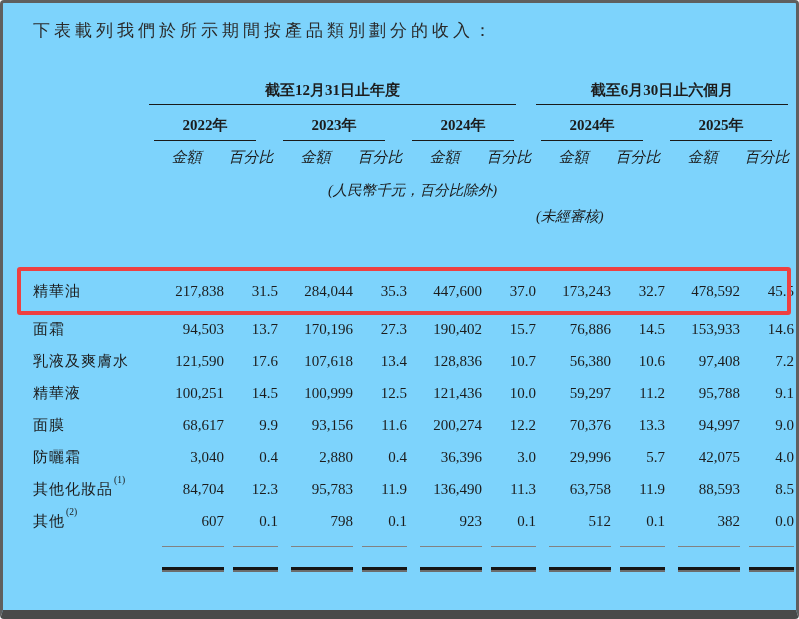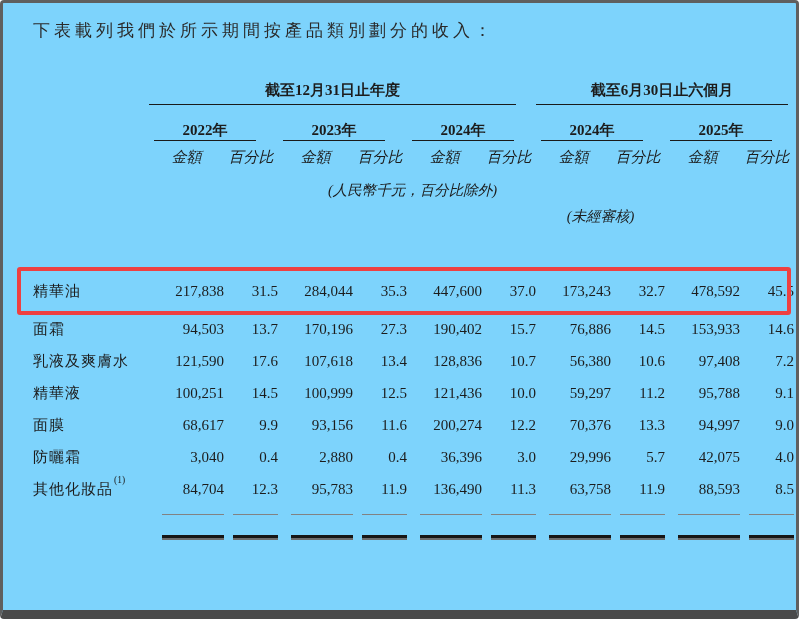--- a/index.html
+++ b/index.html
@@ -51,20 +51,21 @@
     border-bottom: 1.5px solid #1a1a1a;
   }
   .grp-annual .grp-t { margin: 0 20px 0 0; }
   .grp-interim .grp-t { margin: 0 6px 0 0; }
 
   tr.year-row { height: 36px; }
   tr.year-row td { vertical-align: bottom; }
   .yr-t {
     text-align: center;
     font-weight: bold;
+    padding-bottom: 5px;
     border-bottom: 1.5px solid #1a1a1a;
     margin: 0 22px 0 5px;
   }
 
   tr.sub-row { height: 32px; }
   tr.sub-row td {
     text-align: center;
     font-style: italic;
     vertical-align: middle;
     font-size: 15px;
@@ -72,21 +73,21 @@
 
   tr.note1-row { height: 34px; }
   tr.note1-row td {
     text-align: center;
     font-style: italic;
     vertical-align: middle;
     font-size: 14.5px;
   }
   tr.note2-row { height: 30px; }
   tr.note2-row td {
-    text-align: center;
+    text-align: left;
     font-style: italic;
     vertical-align: top;
     font-size: 14.5px;
     font-family: Liberation Serif, serif;
   }
 
   
   tr.spacer { height: 32px; }
   tbody tr.data-row { height: 32px; }
   tbody tr.data-row.hl { height: 44px; }
@@ -311,20 +312,33 @@
           <td class="num pct">12.3</td>
           <td class="num amt">95,783</td>
           <td class="num pct">11.9</td>
           <td class="num amt">136,490</td>
           <td class="num pct">11.3</td>
           <td class="num amt">63,758</td>
           <td class="num pct">11.9</td>
           <td class="num amt">88,593</td>
           <td class="num pct">8.5</td>
         </tr>
+        <tr class="data-row">
+          <td class="cat"><span>其他</span><sup>(2)</sup></td>
+          <td class="num amt">607</td>
+          <td class="num pct">0.1</td>
+          <td class="num amt">798</td>
+          <td class="num pct">0.1</td>
+          <td class="num amt">923</td>
+          <td class="num pct">0.1</td>
+          <td class="num amt">512</td>
+          <td class="num pct">0.1</td>
+          <td class="num amt">382</td>
+          <td class="num pct">0.0</td>
+        </tr>
         <tr class="rule-row">
           <td></td>
           <td class="ramt">
             <div class="rl"></div>
           </td>
           <td class="rpct">
             <div class="rl"></div>
           </td>
           <td class="ramt">
             <div class="rl"></div>

